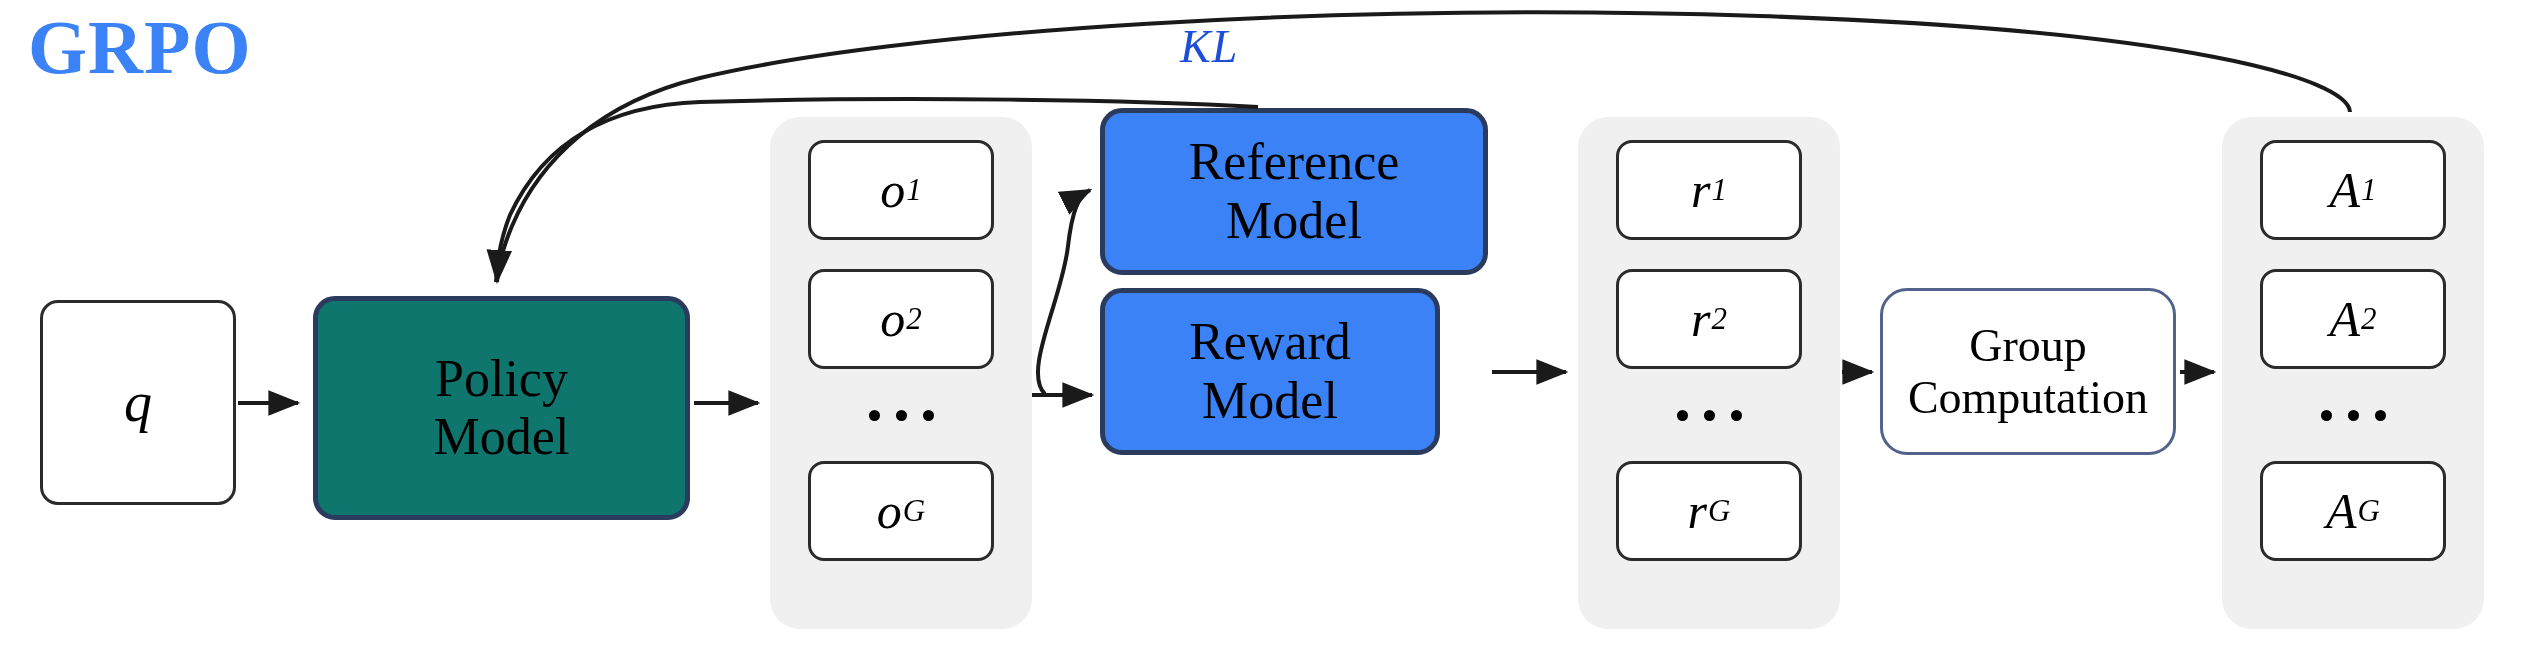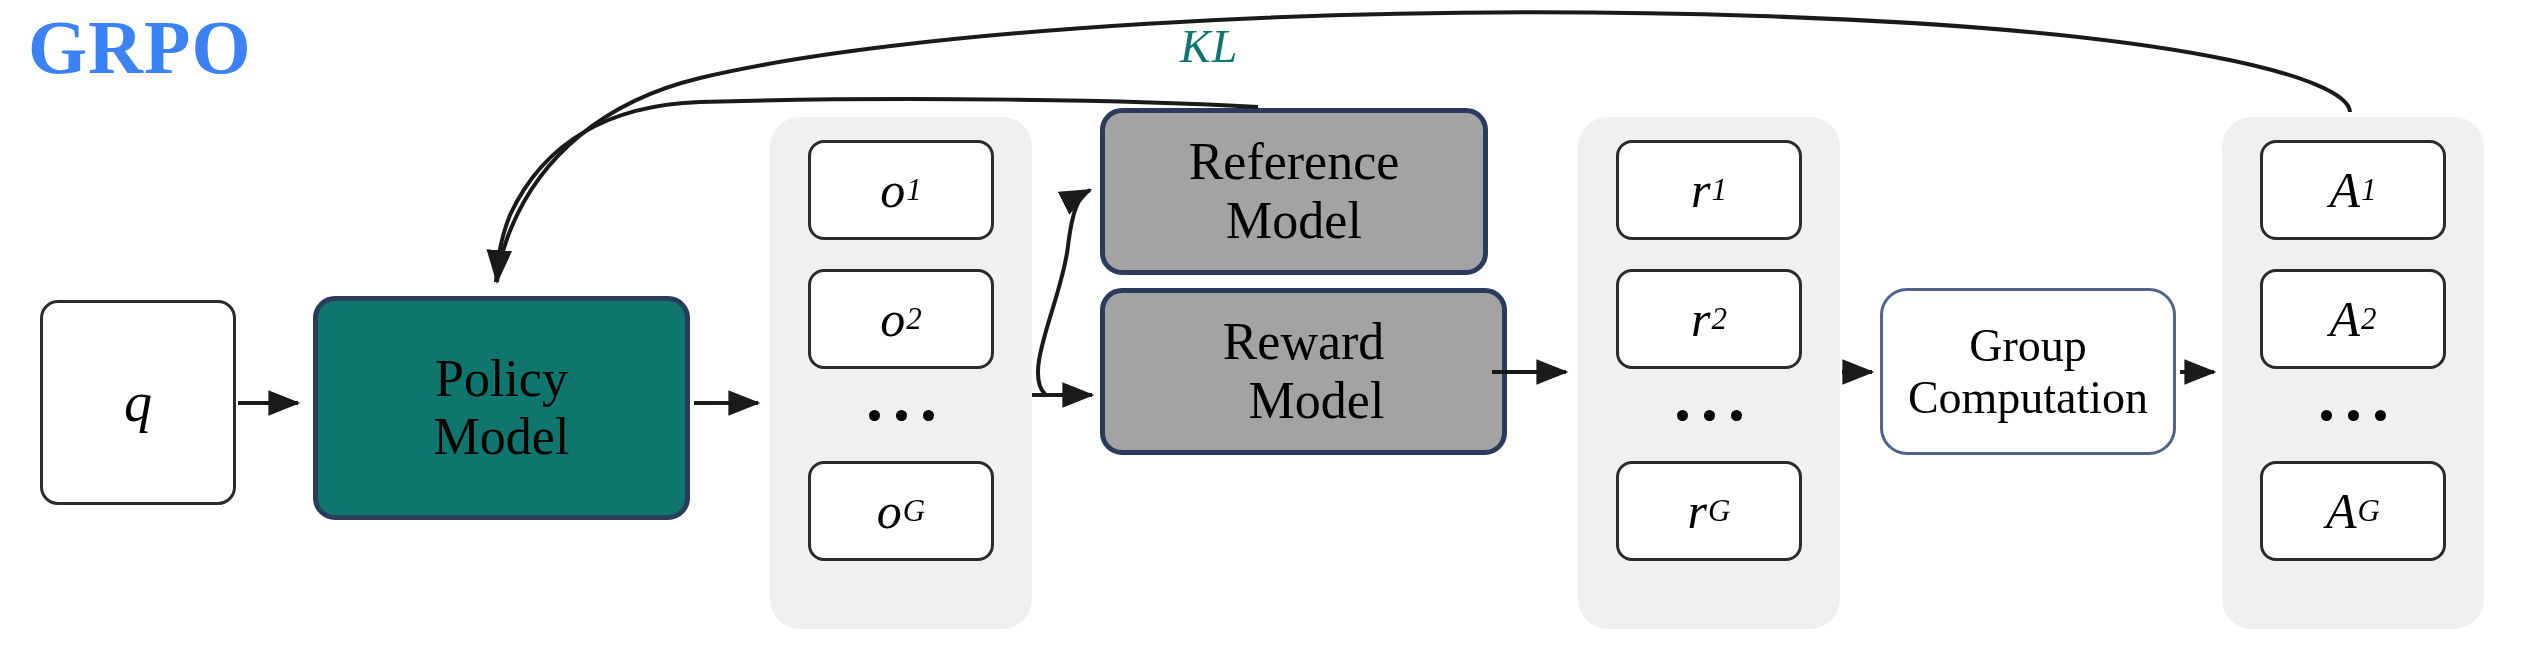--- a/index.html
+++ b/index.html
@@ -49,21 +49,21 @@
   }
 
   .node-policy {
     background: #0f766e;
     border: 5px solid #2b3b5e;
     border-radius: 22px;
     font-size: 52px;
   }
 
   .node-blue {
-    background: #a3a3a3;
+    background: #3b82f6;
     border: 5px solid #2b3b5e;
     border-radius: 22px;
     font-size: 52px;
   }
 
   .node-outline {
     background: #ffffff;
     border: 3px solid #51638c;
     border-radius: 27px;
     font-size: 46px;
@@ -130,21 +130,21 @@
     pointer-events: none;
   }
 
   
   #kl-label {
     position: absolute;
     left: 1180px;
     top: 20px;
     font-style: italic;
     font-size: 46px;
-    color: #0f766e;
+    color: #1d4ed8;
     letter-spacing: 1px;
   }
 </style>
 </head>
 <body>
 
 <div id="stage">
 
   <div id="title">GRPO</div>
 
@@ -179,21 +179,21 @@
     </div>
   </div>
 
   <div class="node node-blue" style="left:1100px; top:108px; width:388px; height:167px;">
     <div>
       <div>Reference</div>
       <div>Model</div>
     </div>
   </div>
 
-  <div class="node node-blue" style="left:1100px; top:288px; width:407px; height:167px;text-align:right;">
+  <div class="node node-blue" style="left:1100px; top:288px; width:340px; height:167px;">
     <div>
       <div>Reward</div>
       <div>Model</div>
     </div>
   </div>
 
   <div class="group-col" style="left:1578px; top:117px; width:262px; height:512px;">
     <div class="var-box" style="left:38px; top:23px; width:186px; height:100px;">
       <span>r</span>
         <span class="sub">1</span>

